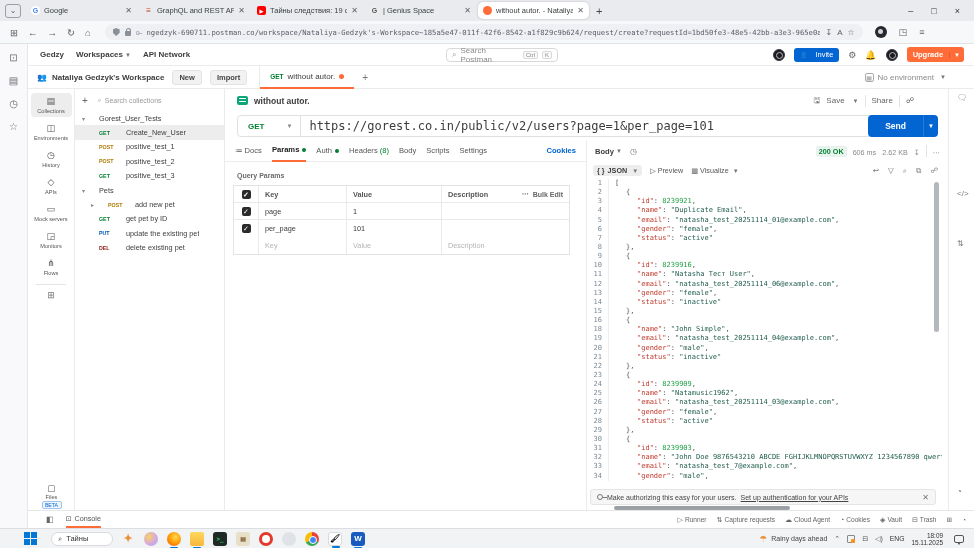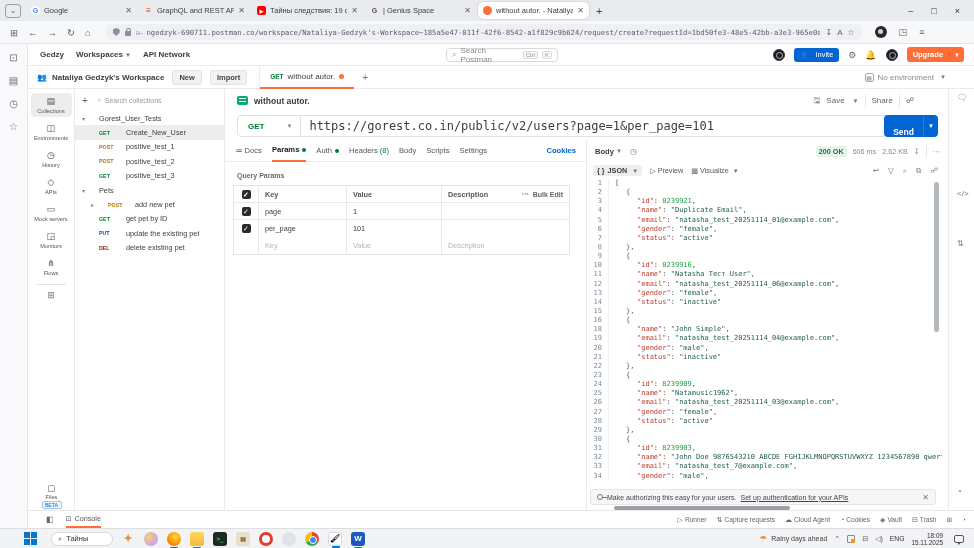--- a/index.html
+++ b/index.html
@@ -97,21 +97,21 @@
 #saverow{margin-left:auto;display:flex;align-items:center;gap:6px;padding-right:34px;color:#666;font-size:8px}
 .saveic{font-size:8px}
 .vdiv{width:1px;height:12px;background:#e3e3e3}
 
 #urlrow{position:absolute;left:225px;top:112px;width:723px;height:28px}
 #urlfield{position:absolute;left:12px;top:3px;width:650px;height:22px;border:1px solid #e0e0e0;border-radius:4px;background:#fff;display:flex;align-items:center}
 #methodlbl{margin-left:10px;font-size:8px;font-weight:bold;color:#007f31}
 #methodcaret{margin:0 8px 0 22px;font-size:6px;color:#888}
 #urldiv{width:1px;height:22px;background:#e0e0e0}
 #requrl{margin-left:8px;font-family:"DejaVu Sans Mono",monospace;font-size:12px;color:#3d3d3d;white-space:nowrap;overflow:hidden}
-#sendbtn{position:absolute;right:10px;top:3px;width:54px;height:22px;background:#0265d2;border-radius:4px;color:#fff;display:flex;align-items:flex-end}
+#sendbtn{position:absolute;right:10px;top:3px;width:70px;height:22px;background:#0265d2;border-radius:4px;color:#fff;display:flex;align-items:center}
 #sendlbl{flex:1;text-align:center;font-size:8.5px;font-weight:bold}
 #sendcaret{border-left:1px solid #2a7ad9;padding:0 4px;font-size:6px;height:100%;display:flex;align-items:center}
 
 #lefttabs{position:absolute;left:225px;top:140px;width:361px;height:22px;border-bottom:1px solid #ededed;display:flex;align-items:center;font-size:7.6px;color:#555}
 .ltab{margin-left:10px;display:flex;align-items:center;gap:2px;height:22px;position:relative}
 .ltab.active{color:#1a1a1a;font-weight:bold;border-bottom:2px solid #ff6c37}
 .ldot{width:4px;height:4px;border-radius:50%;background:#007f31;margin-left:1px}
 .lcount{color:#007f31}
 #cookieslnk{margin-left:auto;margin-right:10px;color:#0265d2;font-weight:bold}
 
@@ -127,21 +127,21 @@
 .qpc.d{flex:1}
 .qphead{font-weight:bold;color:#555}
 .cb{width:9px;height:9px;background:#2b2b2b;border-radius:2px;color:#fff;font-size:7px;line-height:9px;text-align:center}
 .bulk{display:flex;align-items:center;gap:4px;margin-left:auto;margin-right:6px;color:#666;font-size:7px}
 .ph{color:#b5b5b5}
 
 #respdiv{position:absolute;left:586px;top:140px;width:1px;height:370px;background:#ebebeb}
 #respheader{position:absolute;left:587px;top:140px;width:361px;height:22px;display:flex;align-items:center;font-size:7.6px;color:#3d3d3d}
 #bodylbl{margin-left:8px;font-weight:bold}
 #respclock{margin-left:8px;color:#777;font-size:8px}
-#respmeta{margin-left:auto;display:flex;align-items:center;gap:6px;padding-right:8px;color:#8a8a8a;font-size:7.2px}
+#respmeta{margin-left:auto;display:flex;align-items:flex-end;gap:6px;padding-right:8px;color:#8a8a8a;font-size:7.2px}
 #statuschip{background:#e7f3ec;color:#007f31;font-weight:bold;border-radius:2px;padding:1px 3px}
 #resptools{position:absolute;left:587px;top:162px;width:361px;height:17px;display:flex;align-items:center;font-size:7.2px;color:#555}
 #jsonchip{margin-left:6px;background:#ededed;border-radius:3px;padding:1px 4px;display:flex;gap:3px;align-items:center;font-weight:bold;color:#3d3d3d}
 .tool{margin-left:8px;display:flex;align-items:center;gap:2px}
 #toolicons{margin-left:auto;display:flex;gap:9px;padding-right:10px;color:#777;font-size:7.5px}
 
 #codewrap{position:absolute;left:587px;top:179px;width:355px;height:331px;overflow:hidden;font-family:"DejaVu Sans Mono",monospace;font-size:7px}
 .cl{display:flex;height:9.15px;line-height:9.15px;white-space:pre}
 .ln{width:22px;text-align:right;color:#7b8a97;flex:none;padding-right:6px;border-right:1px solid #eee;margin-right:6px}
 .jk{color:#c0392b}

